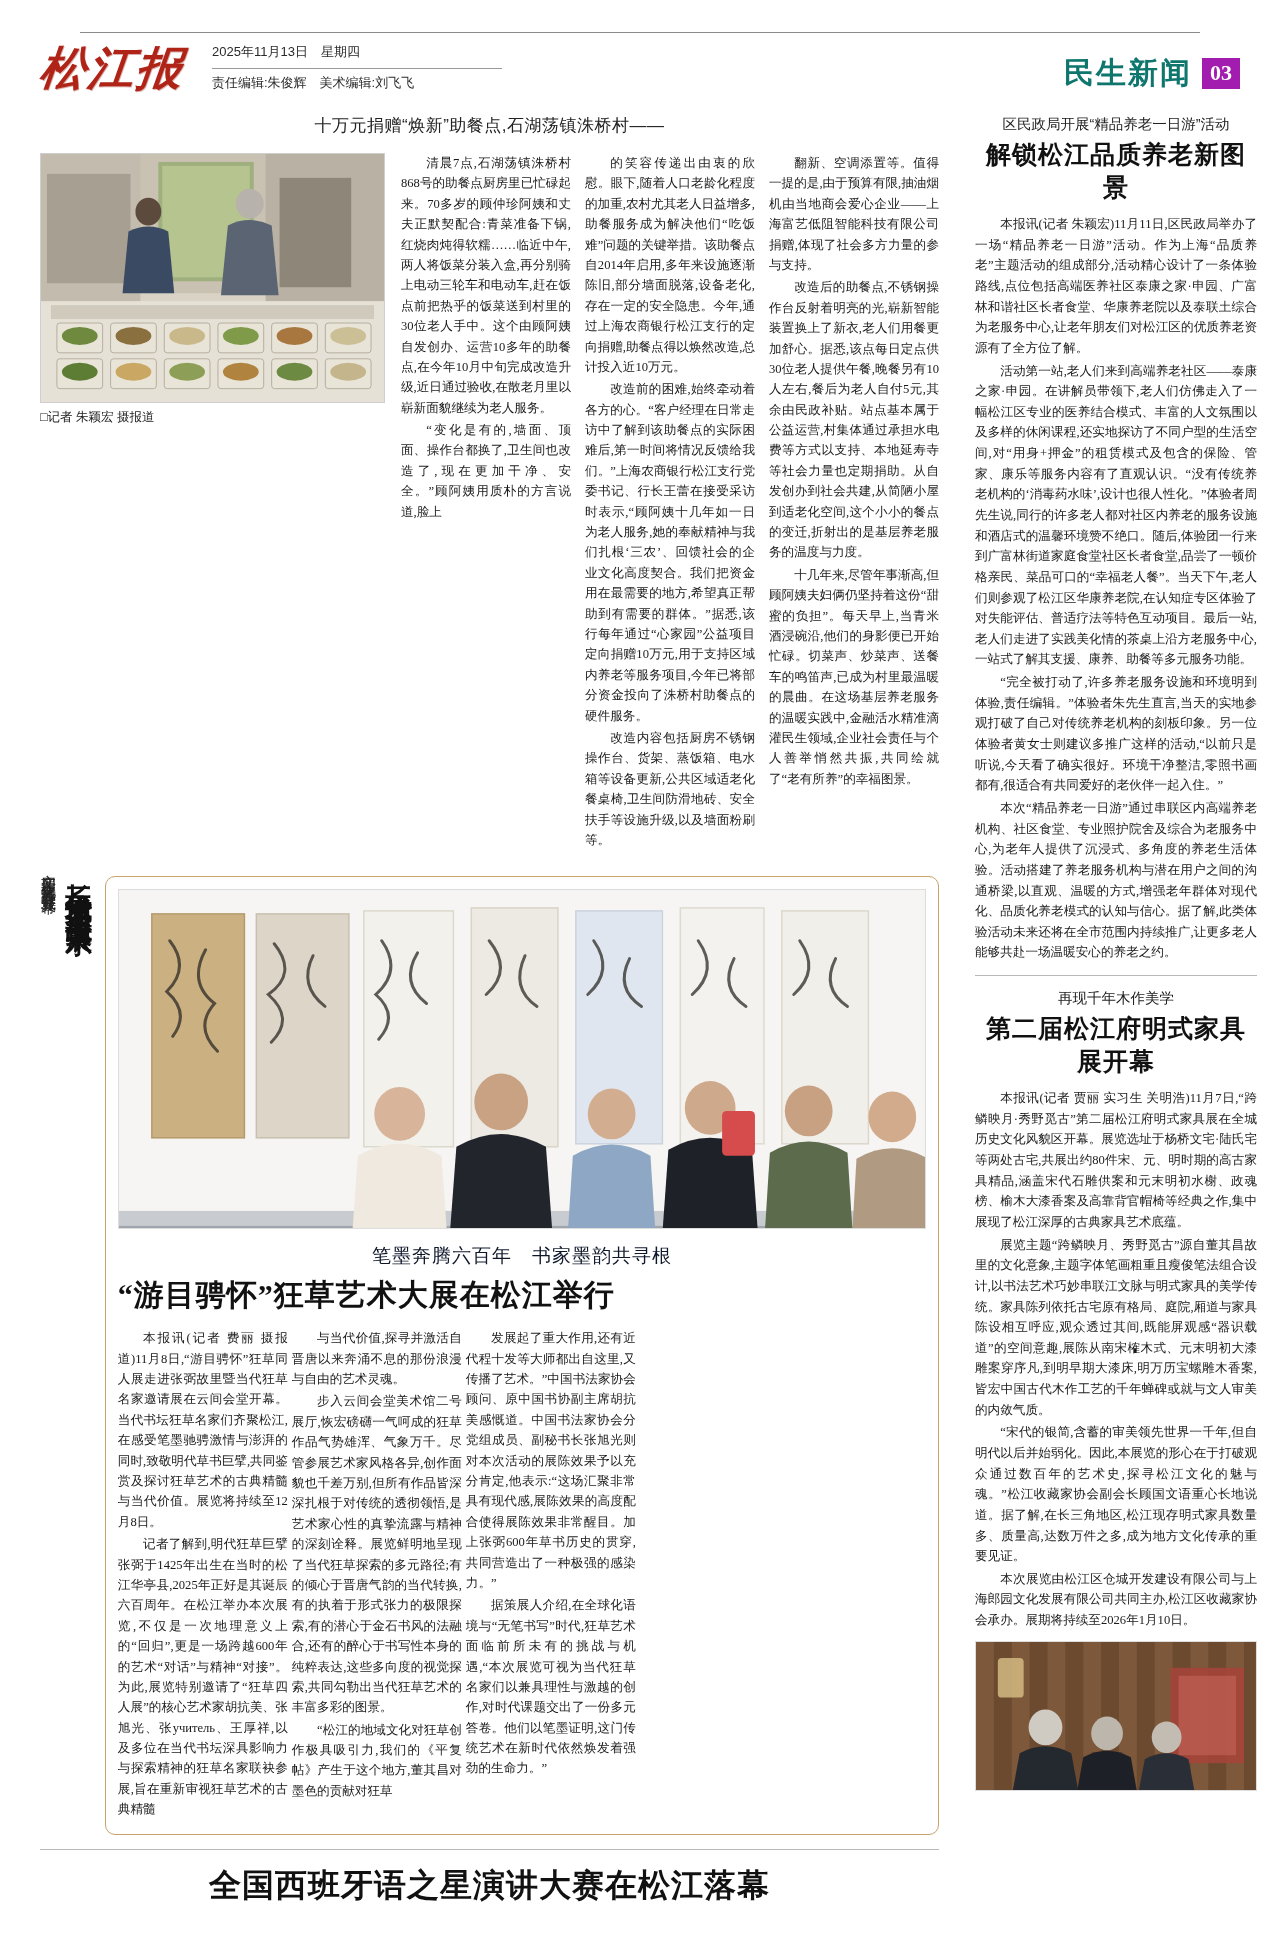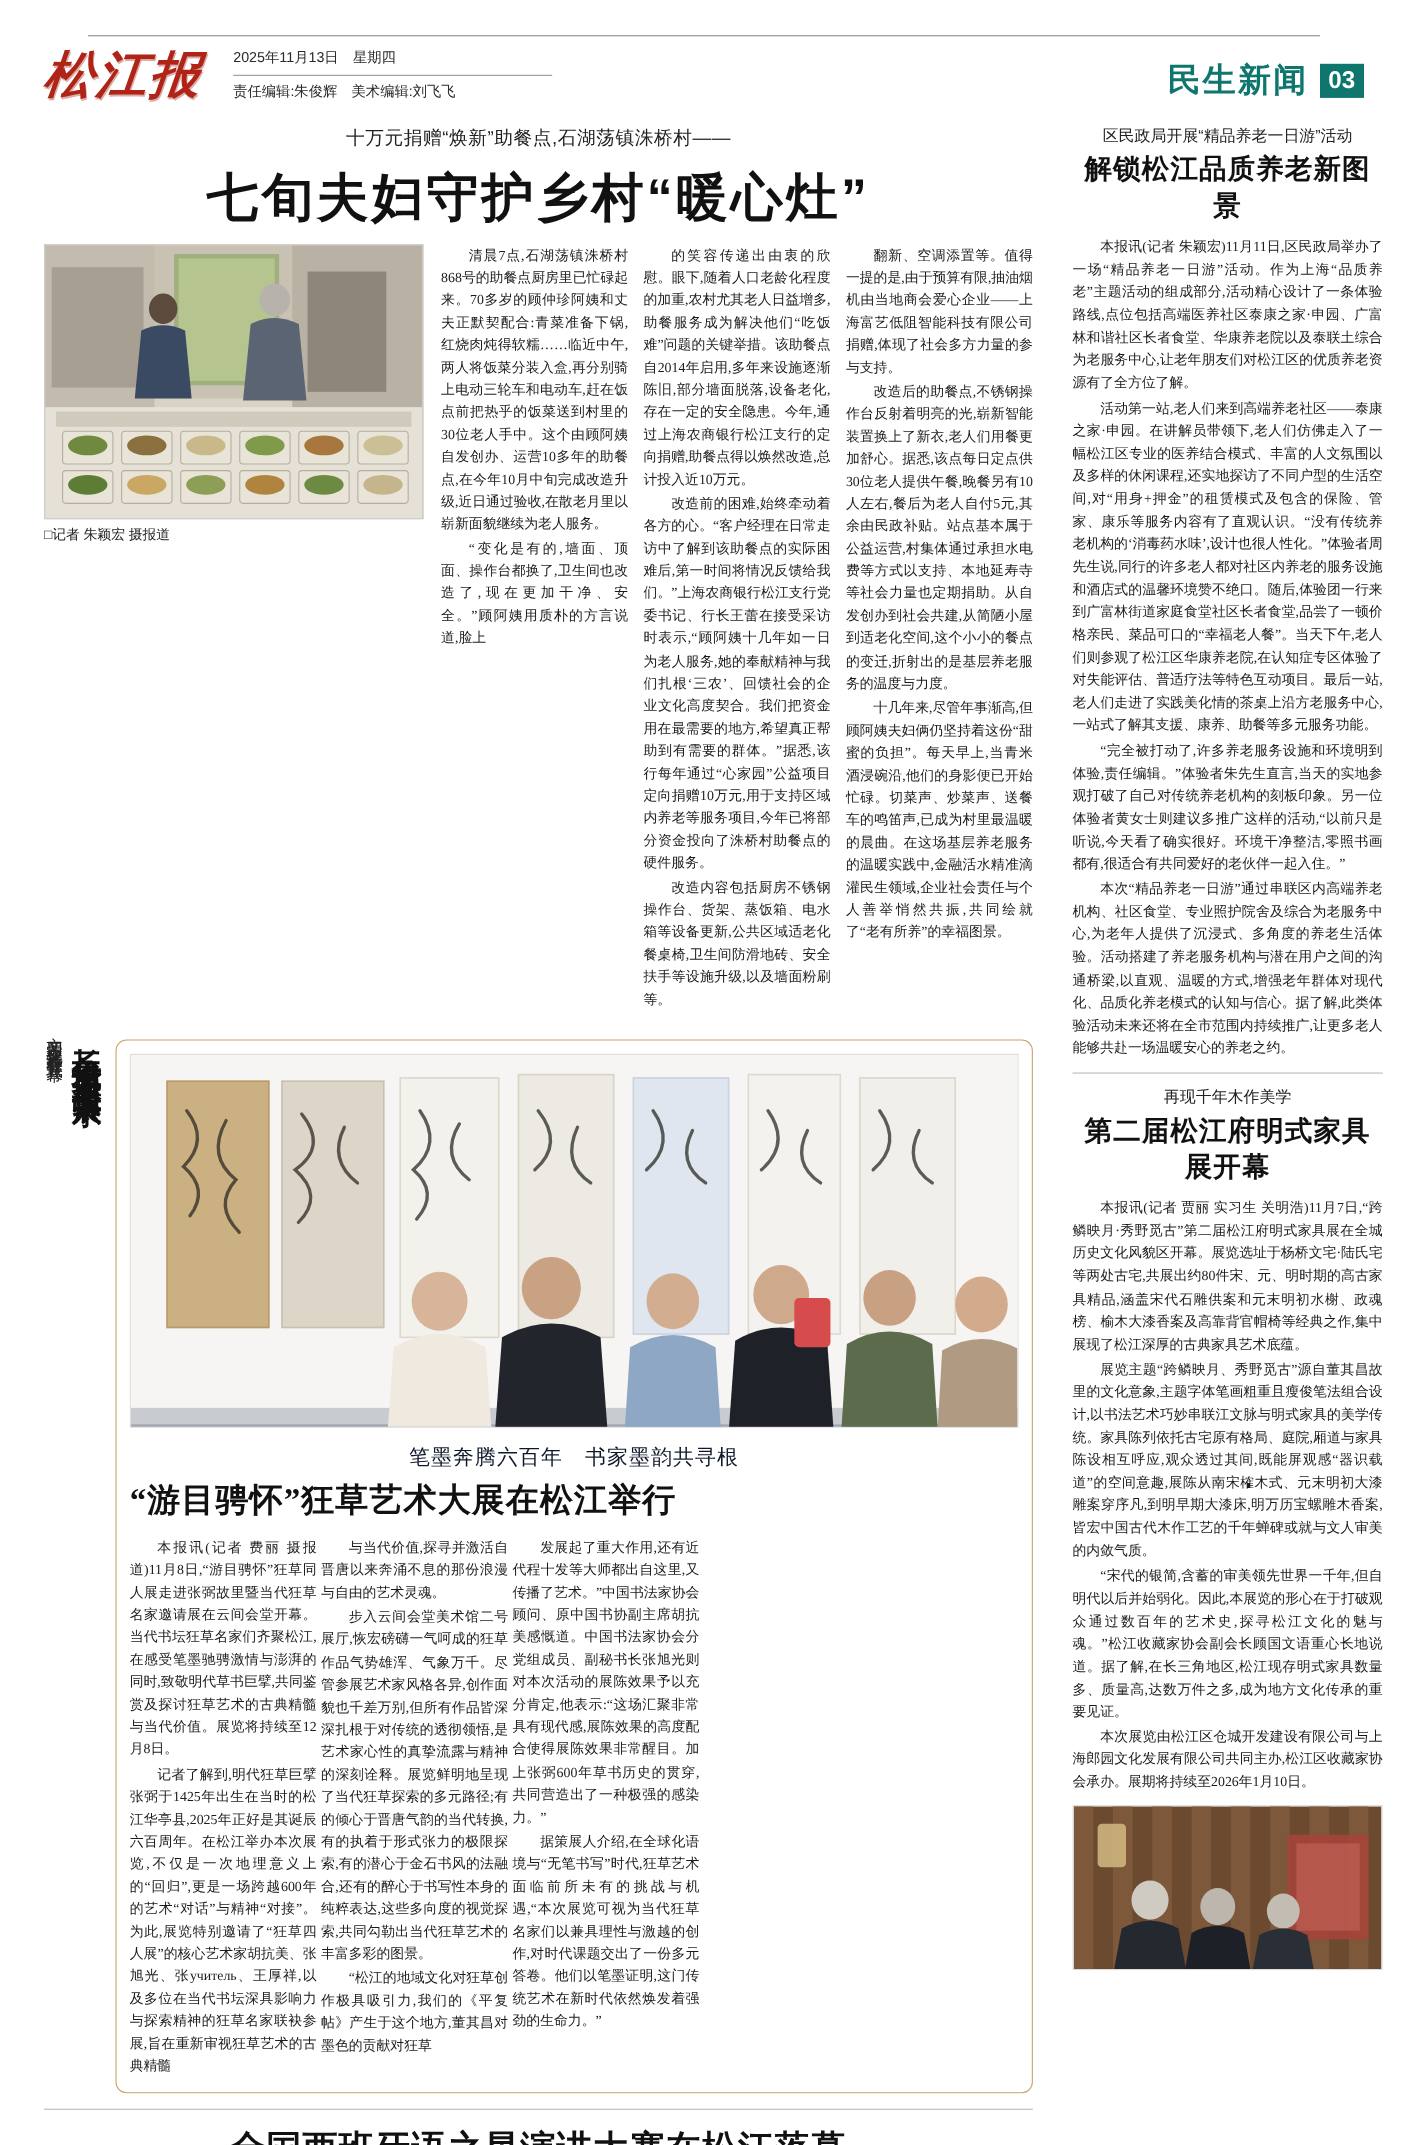--- a/index.html
+++ b/index.html
@@ -31,22 +31,22 @@
   .mast-meta { margin-left:28px; margin-bottom:6px; line-height:1.6; }
   .mast-date { font-size:13px; color:#2a2a2a; font-family:"Liberation Sans", sans-serif; padding-bottom:3px; }
   .mast-divider { height:1px; background:#9a9a9a; width:290px; margin:2px 0 4px; }
   .mast-editors { font-size:13px; color:#2a2a2a; font-family:"Liberation Sans", sans-serif; }
   .mast-right { position:absolute; right:0; bottom:6px; display:flex; align-items:center; gap:10px; }
   .section-name {
     font-size:30px; font-weight:bold; color:#0f766e;
     font-family:"Liberation Serif", serif; letter-spacing:2px;
   }
   .page-num {
-    background:#0f766e; color:#fff; font-size:22px; font-weight:bold;
-    padding:2px 8px 3px; font-family:Liberation Sans, sans-serif;
+    background:#a21caf; color:#fff; font-size:22px; font-weight:bold;
+    padding:2px 8px 3px; font-family:Liberation Serif, serif;
   }
 
   
   .main-grid { position:relative; margin-top:14px; display:flex; gap:0; }
   .left-zone { width:910px; position:relative; }
   .vrule { width:1px; background:#b9b9b9; margin:0 18px; align-self:stretch; }
   .right-col { width:282px; position:relative; }
 
   
   .kicker {
@@ -173,21 +173,20 @@
       </div>
     </div>
   </div>
 
   <div class="main-grid">
 
     <div class="left-zone">
 
       <div>
         <div class="kicker">十万元捐赠“焕新”助餐点,石湖荡镇洙桥村——</div>
-        <div class="lead-headline">七旬夫妇守护乡村“暖心灶”</div>
 
         <div class="lead-body">
           <div class="lead-photo-col">
             <div class="photo" style="height:250px">
               <svg class="scene" viewBox="0 0 345 250" preserveAspectRatio="none">
                 <rect width="345" height="250" fill="#d9d3c6"></rect>
                 <rect x="0" y="0" width="345" height="140" fill="#c9c2b3"></rect>
                 <rect x="118" y="8" width="96" height="120" fill="#9fb07e"></rect>
                 <rect x="122" y="12" width="88" height="112" fill="#b6c48f"></rect>
                 <rect x="226" y="0" width="119" height="250" fill="#b9b2a4"></rect>

